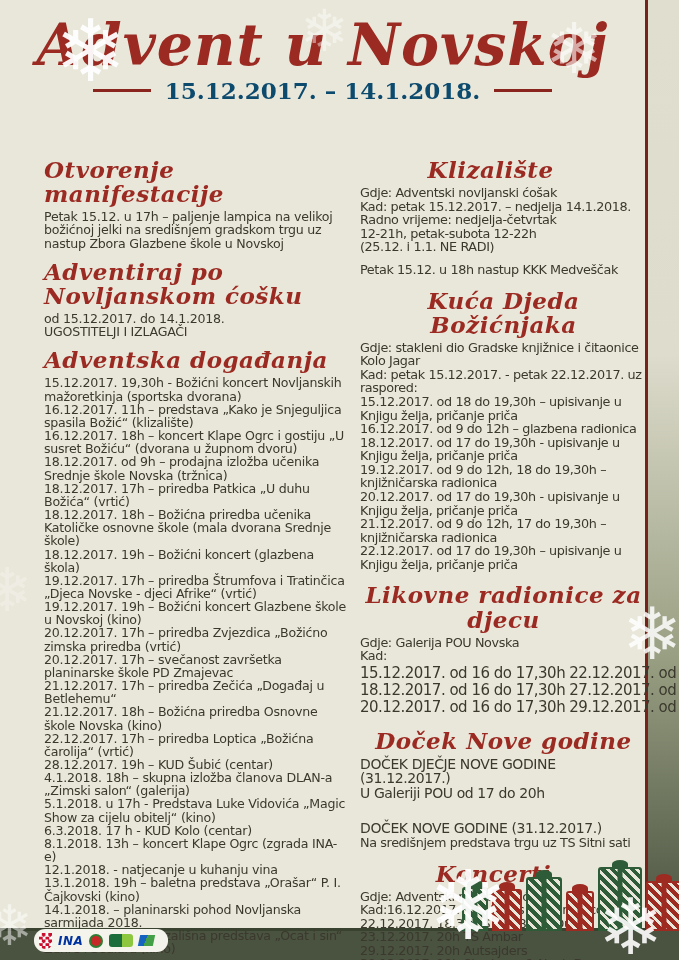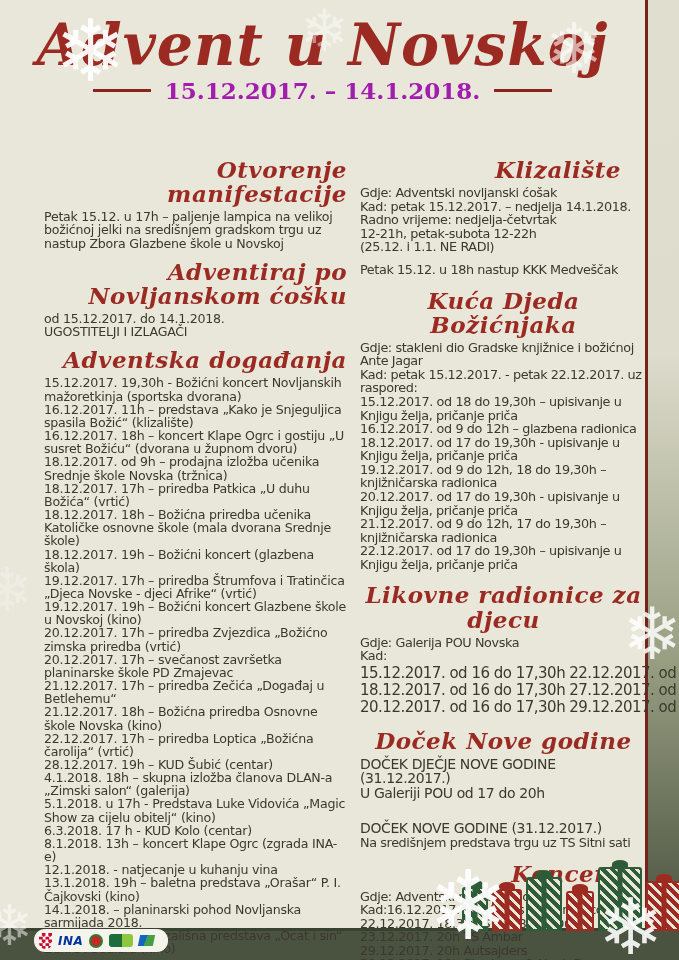--- a/index.html
+++ b/index.html
@@ -6,31 +6,31 @@
   .poster{position:relative;width:679px;height:960px;background:#4a5240;overflow:hidden;
           font-family:"DejaVu Sans",sans-serif;color:#3b392d;}
   .side-strip{position:absolute;left:648px;top:0;width:31px;height:931px;
           background:linear-gradient(180deg,#e0decf 0%,#dedccd 38%,#9aa083 70%,#4a5240 100%);}
   .panel{position:absolute;left:0;top:0;width:648px;height:931px;background:#e9e7d9;
           border-right:3px solid #76231c;border-bottom:3px solid #39412f;box-sizing:border-box;z-index:2;}
   
   .title{margin:16px 0 0;text-align:center;font-family:"DejaVu Serif",serif;font-style:italic;
          font-weight:700;font-size:57px;line-height:1.0;color:#9b2a22;letter-spacing:1px;}
   .daterow{display:flex;align-items:center;justify-content:center;gap:14px;margin-top:4px;
-         color:#a21caf;font-family:"DejaVu Serif",serif;font-weight:700;font-size:23px;}
+         color:#0c4a6e;font-family:"DejaVu Serif",serif;font-weight:700;font-size:23px;}
   .rule{width:58px;height:3px;background:#8a251e;}
   
   .col{position:absolute;top:158px;}
   .col-left{left:44px;width:303px;font-size:12.6px;line-height:1.045;letter-spacing:-0.25px;}
   .col-right{left:360px;width:287px;font-size:12.8px;line-height:1.06;letter-spacing:-0.4px;}
   .script{font-family:"DejaVu Serif",serif;font-style:italic;font-weight:700;color:#9b2a22;
-          font-size:23px;line-height:1.05;letter-spacing:0.5px;margin:0 0 4px;text-align:right;}
+          font-size:23px;line-height:1.05;letter-spacing:0.5px;margin:0 0 4px;}
   .col-left .script{margin-top:10px;}
   .col-right .script{margin-top:12px;margin-bottom:4px;}
-  .align-right{text-align:right;padding-right:26px;}
+  .align-right{text-align:center;padding-right:26px;}
   .align-center{text-align:center;}
   p,.line,.event-item{margin:0;}
   .mb6{margin-bottom:6px;}
   .two-col{display:flex;gap:4px;margin-top:2px;}
   .two-col > div{flex:1;}
   .sched{font-size:15px;letter-spacing:-0.5px;white-space:nowrap;line-height:1.15;}
   .ny-group{margin-top:4px;}
   .ny-group .line{font-size:14px;}
   .ny-group2{margin-top:20px;}
   .ny-group2 .line:last-child{font-size:12.8px;}
@@ -134,21 +134,21 @@
           <div class="line">Gdje: Adventski novljanski ćošak</div>
           <div class="line">Kad: petak 15.12.2017. – nedjelja 14.1.2018.</div>
           <div class="line">Radno vrijeme: nedjelja-četvrtak</div>
           <div class="line">12-21h, petak-subota 12-22h</div>
           <div class="line">(25.12. i 1.1. NE RADI)</div>
         </div>
       <p class="note">Petak 15.12. u 18h nastup KKK Medveščak</p>
 
       <h2 class="script align-center">Kuća Djeda Božićnjaka</h2>
       <div>
-          <div class="line">Gdje: stakleni dio Gradske knjižnice i božićnoj Ante Jagar</div>
+          <div class="line">Gdje: stakleni dio Gradske knjižnice i čitaonice Kolo Jagar</div>
           <div class="line">Kad: petak 15.12.2017. - petak 22.12.2017. uz raspored:</div>
           <div class="line">15.12.2017. od 18 do 19,30h – upisivanje u Knjigu želja, pričanje priča</div>
           <div class="line">16.12.2017. od 9 do 12h – glazbena radionica</div>
           <div class="line">18.12.2017. od 17 do 19,30h - upisivanje u Knjigu želja, pričanje priča</div>
           <div class="line">19.12.2017. od 9 do 12h, 18 do 19,30h – knjižničarska radionica</div>
           <div class="line">20.12.2017. od 17 do 19,30h - upisivanje u Knjigu želja, pričanje priča</div>
           <div class="line">21.12.2017. od 9 do 12h, 17 do 19,30h – knjižničarska radionica</div>
           <div class="line">22.12.2017. od 17 do 19,30h – upisivanje u Knjigu želja, pričanje priča</div>
         </div>
 

